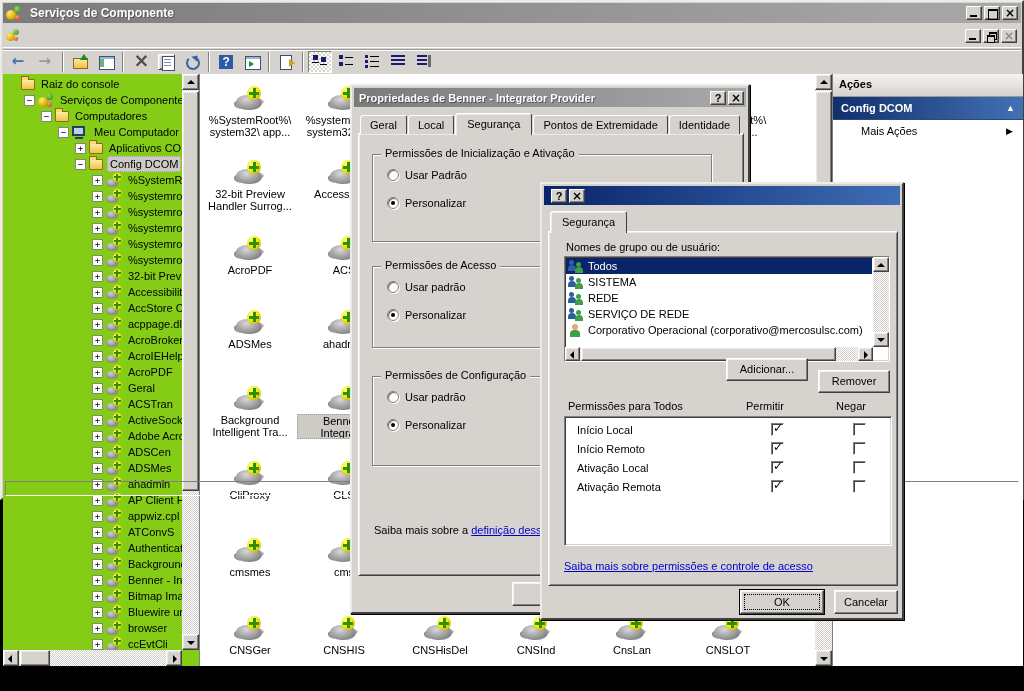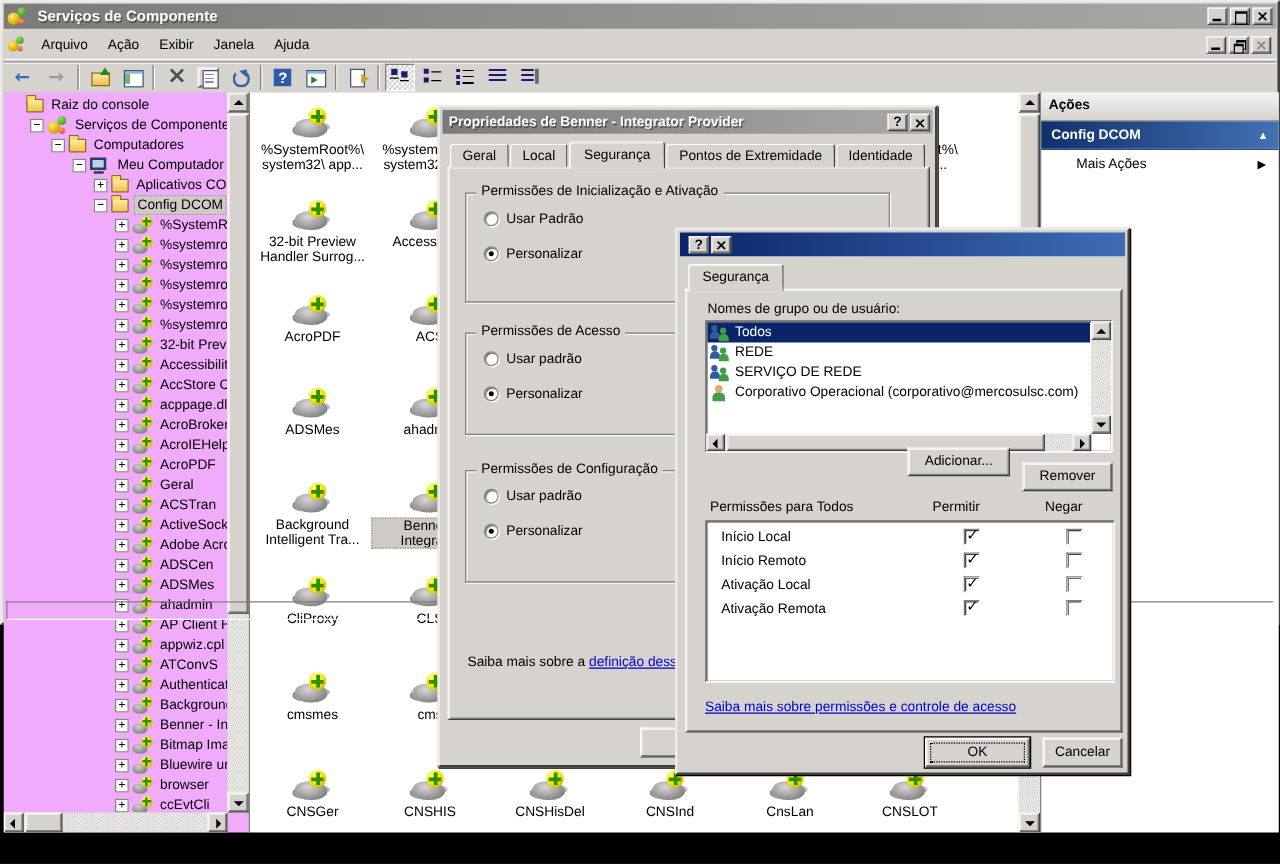--- a/index.html
+++ b/index.html
@@ -66,21 +66,21 @@
     linear-gradient(#000,#000) 7px 10px/8px 1px no-repeat;}
   .ti.view-list{background:
     repeating-linear-gradient(180deg,#1a1a6e 0 3px,transparent 3px 5px) 1px 1px/3px 13px no-repeat,
     repeating-linear-gradient(180deg,#000 0 1px,transparent 1px 5px) 6px 2px/9px 12px no-repeat;}
   .ti.view-details{background:
     repeating-linear-gradient(180deg,#1a1a6e 0 2px,transparent 2px 4px) 1px 1px/14px 12px no-repeat;}
   .ti.view-extra{background:
     repeating-linear-gradient(180deg,#1a1a6e 0 2px,transparent 2px 4px) 1px 1px/10px 12px no-repeat,
     linear-gradient(#6a6a6a,#6a6a6a) 12px 1px/3px 12px no-repeat;}
   
-  .tree-pane{position:absolute;left:1px;top:72px;width:197px;height:592px;background:#f0abfc;
+  .tree-pane{position:absolute;left:1px;top:72px;width:197px;height:592px;background:#84cc16;
     border-right:1px solid #808080;overflow:hidden;}
   .tree-rows{position:absolute;left:0;top:2px;right:17px;bottom:16px;overflow:hidden;}
   .tree-row{display:flex;align-items:center;height:16px;white-space:nowrap;}
   .toggle{width:11px;height:11px;border:1px solid #848484;background:#fff;flex:none;margin-right:3px;
     font:9px/9px "DejaVu Sans Mono",monospace;text-align:center;color:#000;}
   .toggle-spacer{width:14px;flex:none;}
   .tree-label{padding:1px 2px;overflow:hidden;}
   .tree-label.sel{background:#cecbc6;border:1px dotted #9a9a9a;}
   .tico{display:inline-block;position:relative;flex:none;margin-right:4px;vertical-align:middle;}
   .tico.folder{width:14px;height:11px;background:linear-gradient(#ffeaa0,#f2c34a);border:1px solid #8a6d1c;border-radius:1px;margin-top:1px;}
@@ -196,27 +196,20 @@
     <span class="capbtn g-max"></span>
     <span class="capbtn g-x"></span>
   </div>
 
   <div class="menubar">
     <span class="tico compsvc" style="transform:scale(.85)">
         <i class="s1"></i>
         <i class="s2"></i>
         <i class="s3"></i>
       </span>
-    <div id="menu-items" style="display:flex">
-        <div class="menu-item">Arquivo</div>
-        <div class="menu-item">Ação</div>
-        <div class="menu-item">Exibir</div>
-        <div class="menu-item">Janela</div>
-        <div class="menu-item">Ajuda</div>
-      </div>
     <div class="mdibtns">
       <span class="capbtn g-min"></span>
       <span class="capbtn g-res"></span>
       <span class="capbtn g-x dis"></span>
     </div>
   </div>
 
   <div class="toolbar" id="toolbar">
       <div class="tb-btn">
         <span class="ti back"></span>
@@ -807,29 +800,38 @@
             </span>
             <span class="uname">Todos</span>
           </div>
           <div class="user-row">
             <span class="uic">
               <i class="h1"></i>
               <i class="b1"></i>
               <i class="h2"></i>
               <i class="b2"></i>
             </span>
-            <span class="uname">REDE</span>
+            <span class="uname">SISTEMA</span>
           </div>
           <div class="user-row">
             <span class="uic">
               <i class="h1"></i>
               <i class="b1"></i>
               <i class="h2"></i>
               <i class="b2"></i>
             </span>
+            <span class="uname">REDE</span>
+          </div>
+          <div class="user-row">
+            <span class="uic">
+              <i class="h1"></i>
+              <i class="b1"></i>
+              <i class="h2"></i>
+              <i class="b2"></i>
+            </span>
             <span class="uname">SERVIÇO DE REDE</span>
           </div>
           <div class="user-row">
             <span class="uic single">
               <i class="h1"></i>
               <i class="b1"></i>
             </span>
             <span class="uname">Corporativo Operacional (corporativo@mercosulsc.com)</span>
           </div>
         </div>

